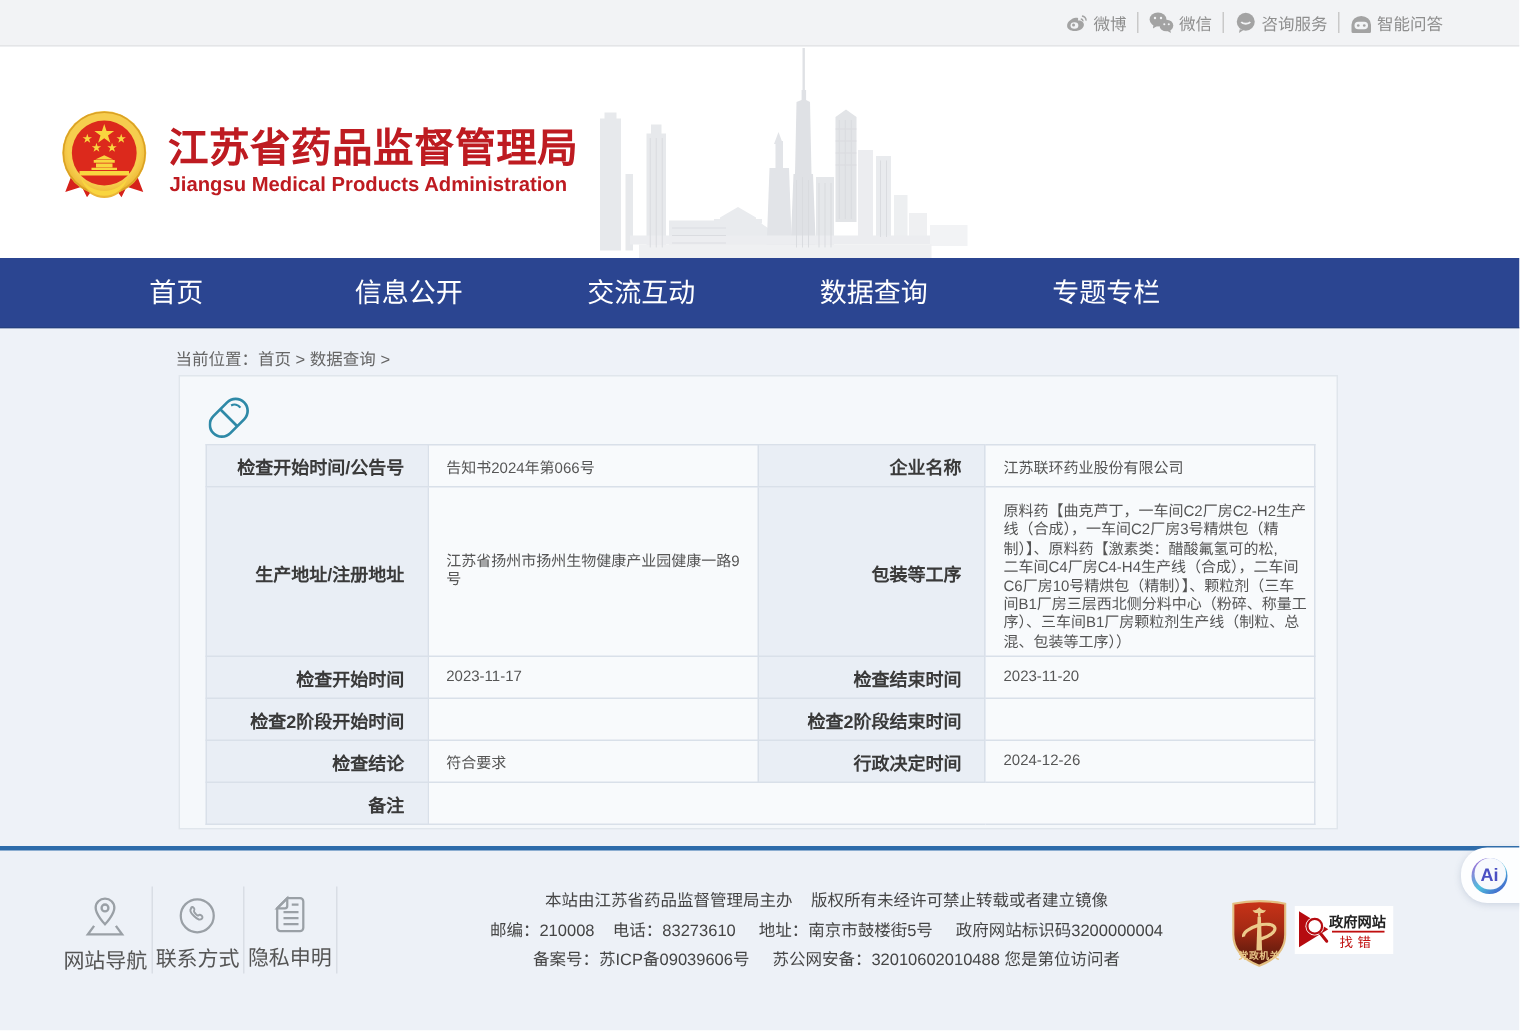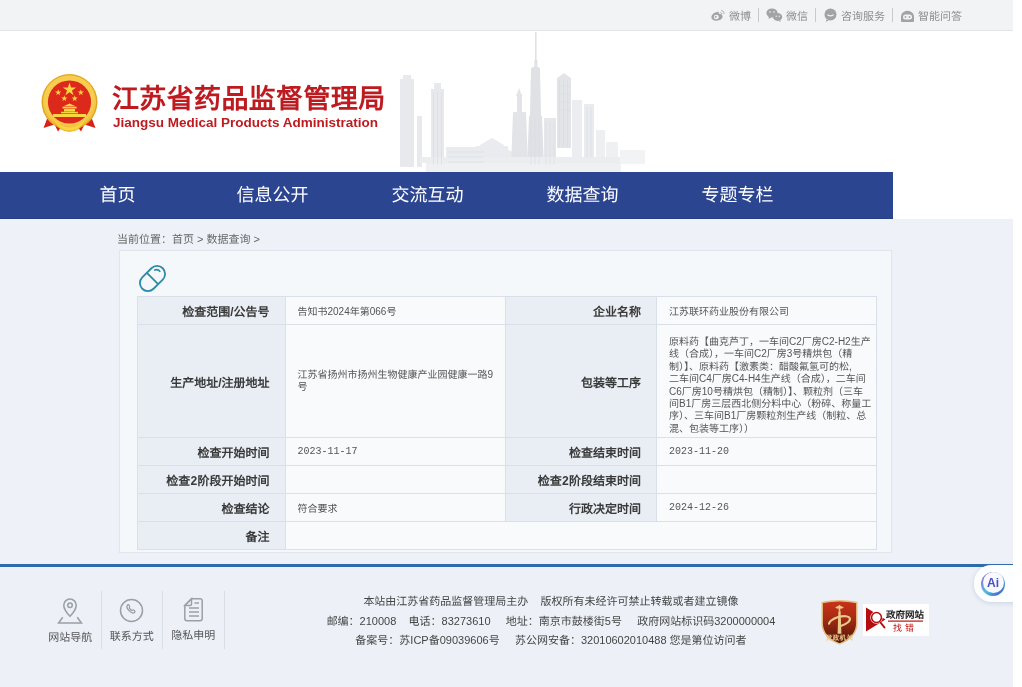--- a/index.html
+++ b/index.html
@@ -17,43 +17,43 @@
 .tb-sep { width:1px; height:14px; background:#c9c9c9; margin:0 7px; }
 
 
 .header { position:absolute; left:0; top:32px; width:1013px; height:140px; background:#fff; }
 .emblem { position:absolute; left:41px; top:42px; }
 .site-title { position:absolute; left:112px; top:52px; font-size:27px; line-height:30px; font-weight:bold; color:#be1b21; letter-spacing:0.35px; }
 .site-sub { position:absolute; left:113px; top:83px; font-size:13.5px; font-weight:bold; color:#be1b21; letter-spacing:0px; }
 .skyline { position:absolute; left:380px; top:-2px; }
 
 
-.nav { position:absolute; left:0; top:172px; width:893px; height:47px; background:#2b4591; border-bottom:1px solid #25407f; }
+.nav { position:absolute; left:0; top:172px; width:1013px; height:47px; background:#2b4591; border-bottom:1px solid #25407f; }
 .nav-in { position:absolute; left:40px; top:0; width:930px; height:47px; display:flex; }
 .nav-item { width:155px; height:47px; line-height:47px; text-align:center; color:#fff; font-size:18px; }
 
 
 .main { position:absolute; left:0; top:219px; width:1013px; height:346px; background:#eef2f8; }
 .crumb { position:absolute; left:117px; top:11px; font-size:11px; color:#666; }
 .box { position:absolute; left:119px; top:31px; width:773px; height:303px; background:#f5f8fb; border:1px solid #e0e6ec; }
 .pill-ico { position:absolute; left:19px; top:13px; }
 table.tb { position:absolute; left:17px; top:45px; width:739px; border-collapse:collapse; table-layout:fixed; }
 table.tb td { border:1px solid #d9e0e9; font-size:10px; color:#555; padding:2px 8px 2px 12px; }
 table.tb td.lbl { background:#e9eef5; color:#3a3a3a; font-size:12px; font-weight:bold; text-align:right; padding-right:15px; }
 table.tb td.val { background:#f8fafc; }
 tr.r1 td { height:28px; }
-tr.r3 td { height:28px;font-family:Liberation Mono, monospace; }
+tr.r3 td { height:28px; }
 table.tb td.range { line-height:12.4px; padding-top:11px; padding-bottom:2px; white-space:nowrap; overflow:hidden; }
 table.tb td.addr { line-height:12.4px; white-space:nowrap; overflow:hidden; }
 
 
 .footer { position:absolute; left:0; top:564px; width:1013px; height:123px; background:#edf1f7; border-top:3px solid #2d6cab; }
 .f-icons { position:absolute; left:40px; top:21px; display:flex; }
 .f-item { width:60.5px; text-align:center; position:relative; padding-top:9px; }
-.f-item .txt { font-size:11px; color:#555; margin-top:-1px; }
+.f-item .txt { font-size:14px; color:#555; margin-top:-1px; }
 .f-sep { width:1px; height:58px; background:#d9dee5; margin-top:3px; }
 .f-center { position:absolute; left:280px; top:25px; width:542px; text-align:center; font-size:11px; color:#454545; line-height:19.5px; }
 .badge-shield { position:absolute; left:820px; top:31px; }
 .badge-zw { position:absolute; left:863px; top:37px; }
 .ai-pill { position:absolute; left:974px; top:-2px; width:48px; height:37px; background:#fdfeff; border-radius:17.5px 0 0 17.5px; box-shadow:0 1px 5px rgba(120,140,170,.3); }
 .ai-circ { position:absolute; left:7px; top:7px; width:24px; height:24px; border-radius:50%; background:linear-gradient(140deg,#9d6fd8 10%,#4fc0dc 55%,#3f51c9 95%); display:flex; align-items:flex-start; justify-content:center; }
 .ai-circ .inner { width:21px; height:21px; border-radius:50%; background:#f7f9fd; display:flex; align-items:center; justify-content:center; font-size:12px; font-weight:bold; color:#4a4fc3; }
 </style>
 </head>
 <body>
@@ -215,21 +215,21 @@
         </svg>
       <table class="tb">
         <colgroup>
             <col style="width:147.5px">
             <col style="width:220.5px">
             <col style="width:151px">
             <col style="width:220px">
           </colgroup>
         <tbody>
             <tr class="r1">
-              <td class="lbl">检查范围/公告号</td>
+              <td class="lbl">检查开始时间/公告号</td>
               <td class="val">告知书2024年第066号</td>
               <td class="lbl">企业名称</td>
               <td class="val">江苏联环药业股份有限公司</td>
             </tr>
         <tr class="r2">
               <td class="lbl">生产地址/注册地址</td>
               <td class="val addr">江苏省扬州市扬州生物健康产业园健康一路9<br>号</td>
               <td class="lbl">包装等工序</td>
               <td class="val range">原料药【曲克芦丁，一车间C2厂房C2-H2生产<br>线（合成），一车间C2厂房3号精烘包（精<br>制）】、原料药【激素类：醋酸氟氢可的松,<br>二车间C4厂房C4-H4生产线（合成），二车间<br>C6厂房10号精烘包（精制）】、颗粒剂（三车<br>间B1厂房三层西北侧分料中心（粉碎、称量工<br>序）、三车间B1厂房颗粒剂生产线（制粒、总<br>混、包装等工序））</td>
             </tr>

